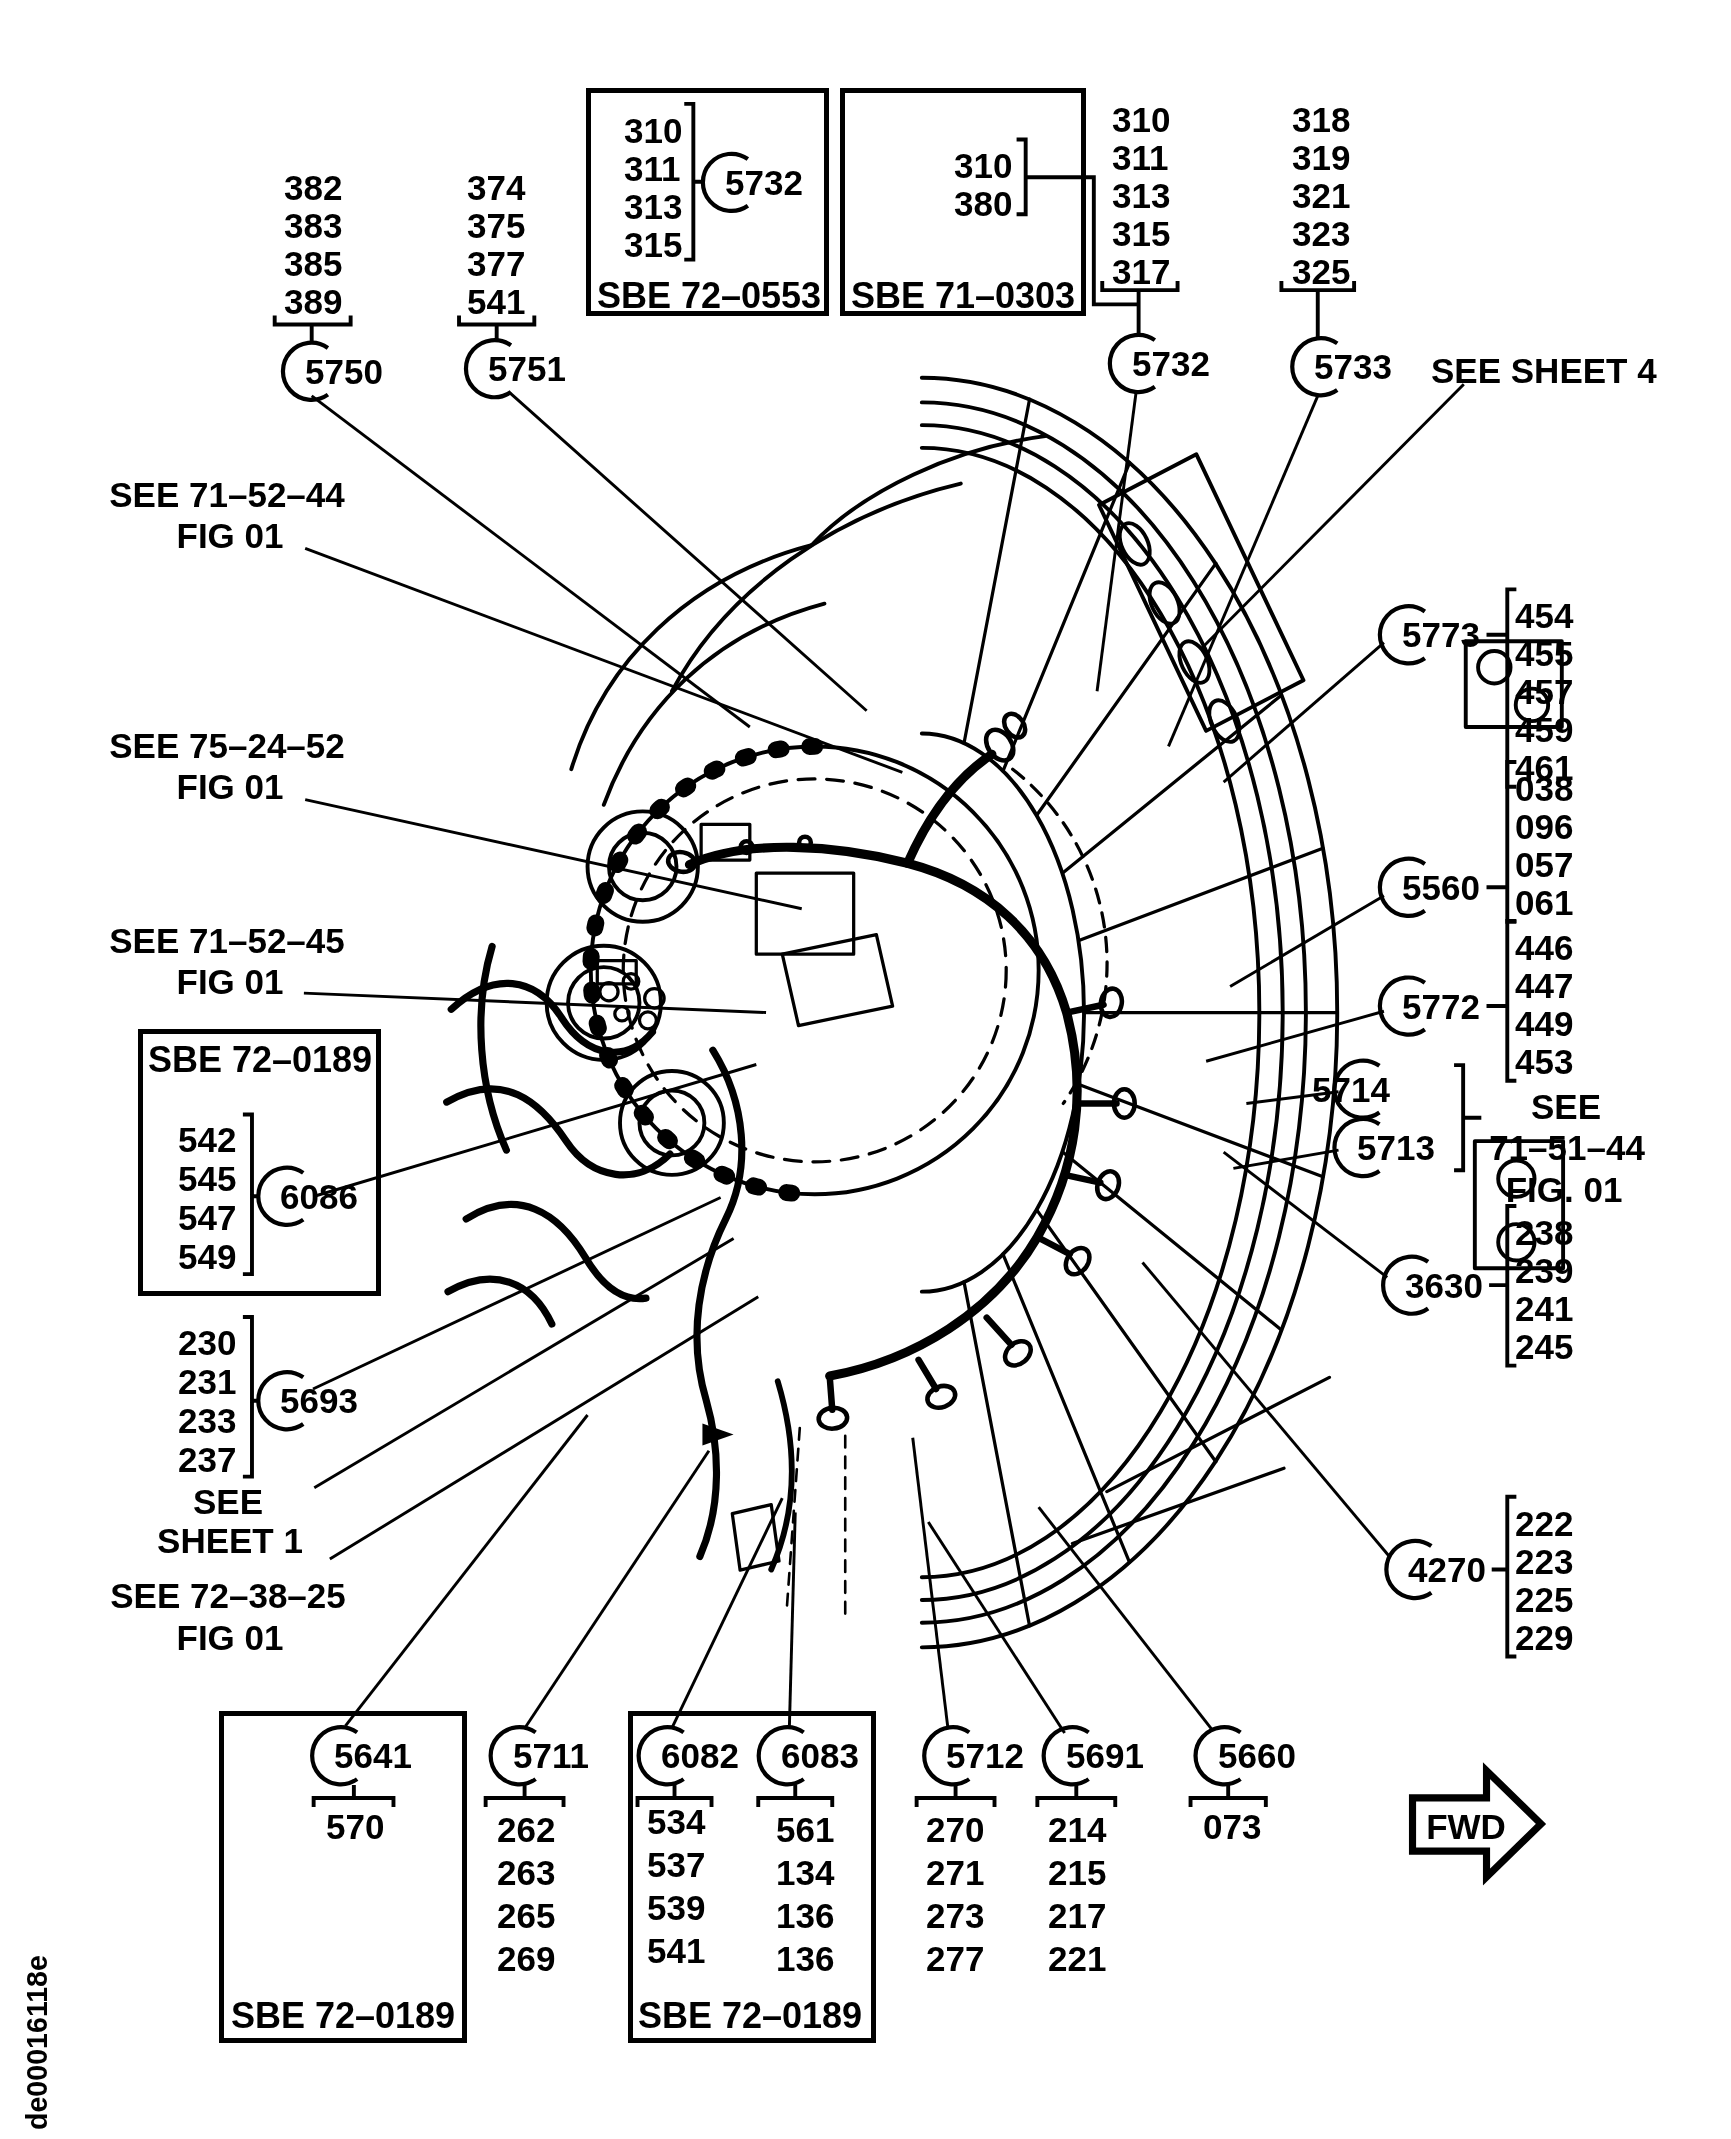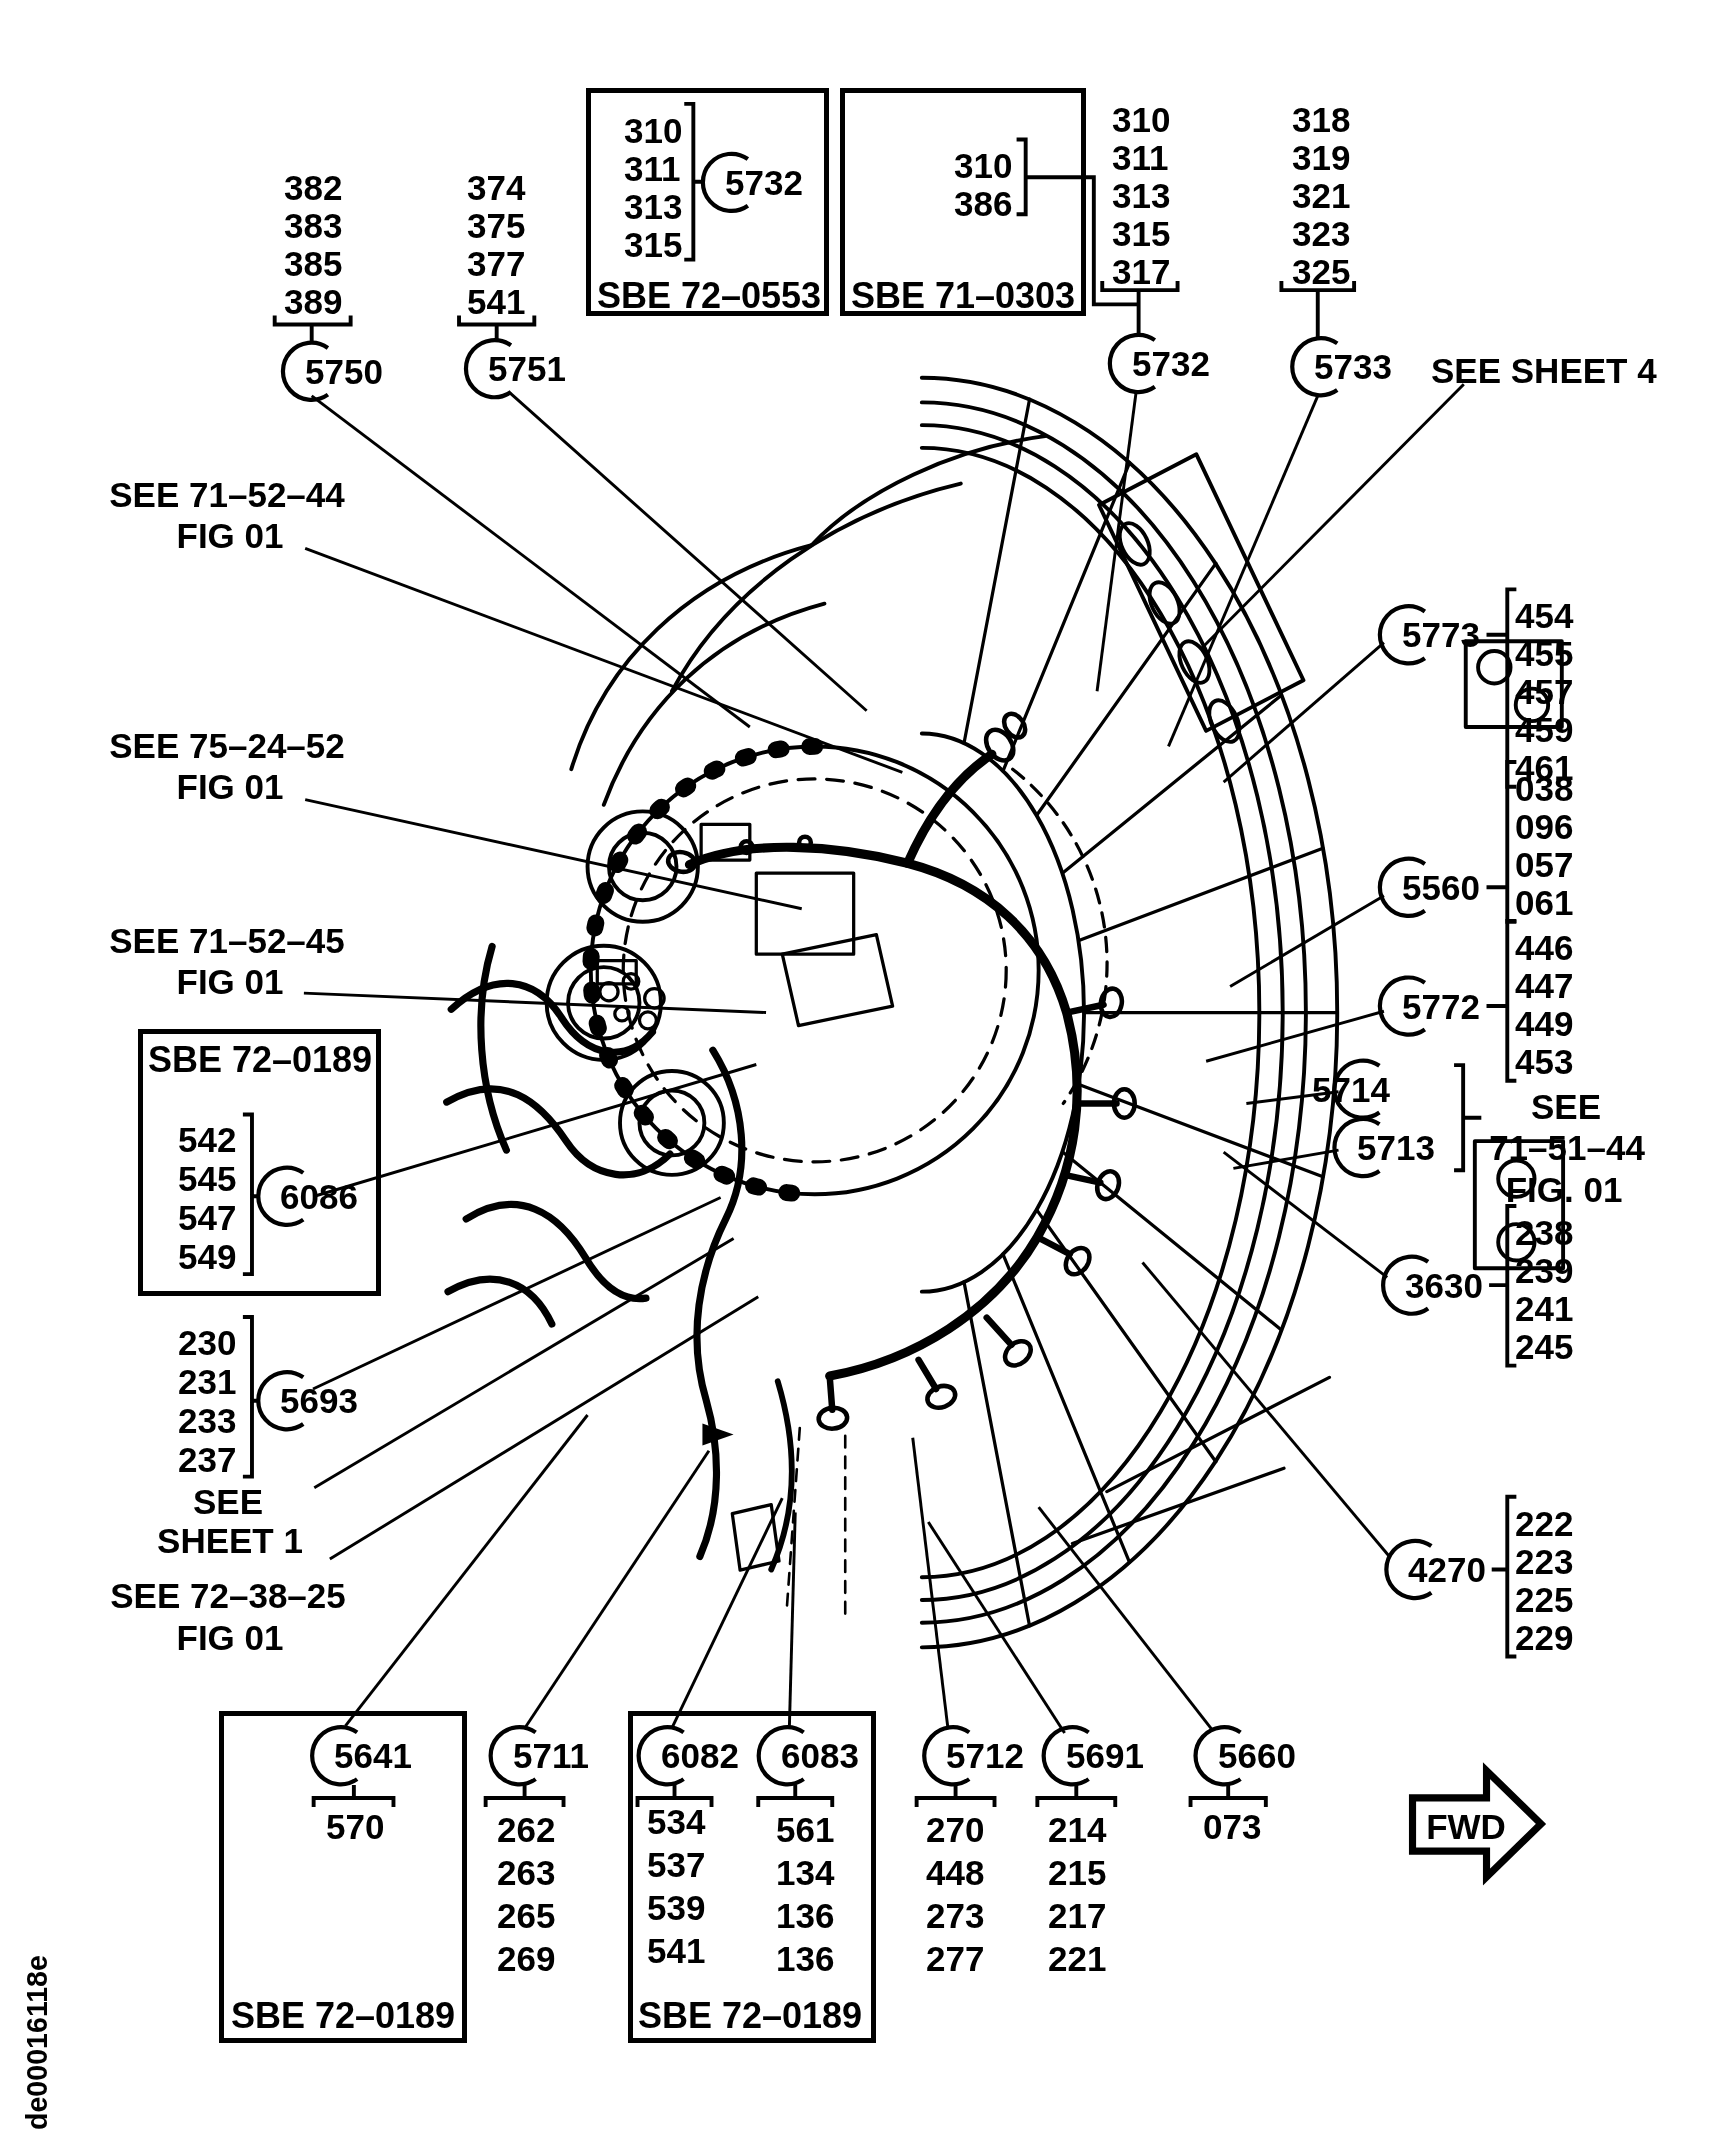--- a/index.html
+++ b/index.html
@@ -252,21 +252,21 @@
   <div>310</div>
   <div>311</div>
   <div>313</div>
   <div>315</div>
 </div>
 <div class="t cnum" style="left:725px;top:165px">5732</div>
 <div class="t btitle ctr" style="left:709px;top:278px">SBE 72–0553</div>
 
 <div class="t" style="left:954px;top:147px">
   <div>310</div>
-  <div>386</div>
+  <div>380</div>
 </div>
 <div class="t btitle ctr" style="left:963px;top:278px">SBE 71–0303</div>
 
 <div class="t" style="left:1112px;top:101px">
   <div>310</div>
   <div>311</div>
   <div>313</div>
   <div>315</div>
   <div>317</div>
 </div>
@@ -388,21 +388,21 @@
   <div>561</div>
   <div>134</div>
   <div>136</div>
   <div>136</div>
 </div>
 <div class="t btitle ctr" style="left:750px;top:1998px">SBE 72–0189</div>
 
 <div class="t cnum" style="left:946px;top:1738px">5712</div>
 <div class="t blist" style="left:926px;top:1808px">
   <div>270</div>
-  <div>448</div>
+  <div>271</div>
   <div>273</div>
   <div>277</div>
 </div>
 
 <div class="t cnum" style="left:1066px;top:1738px">5691</div>
 <div class="t blist" style="left:1048px;top:1808px">
   <div>214</div>
   <div>215</div>
   <div>217</div>
   <div>221</div>

